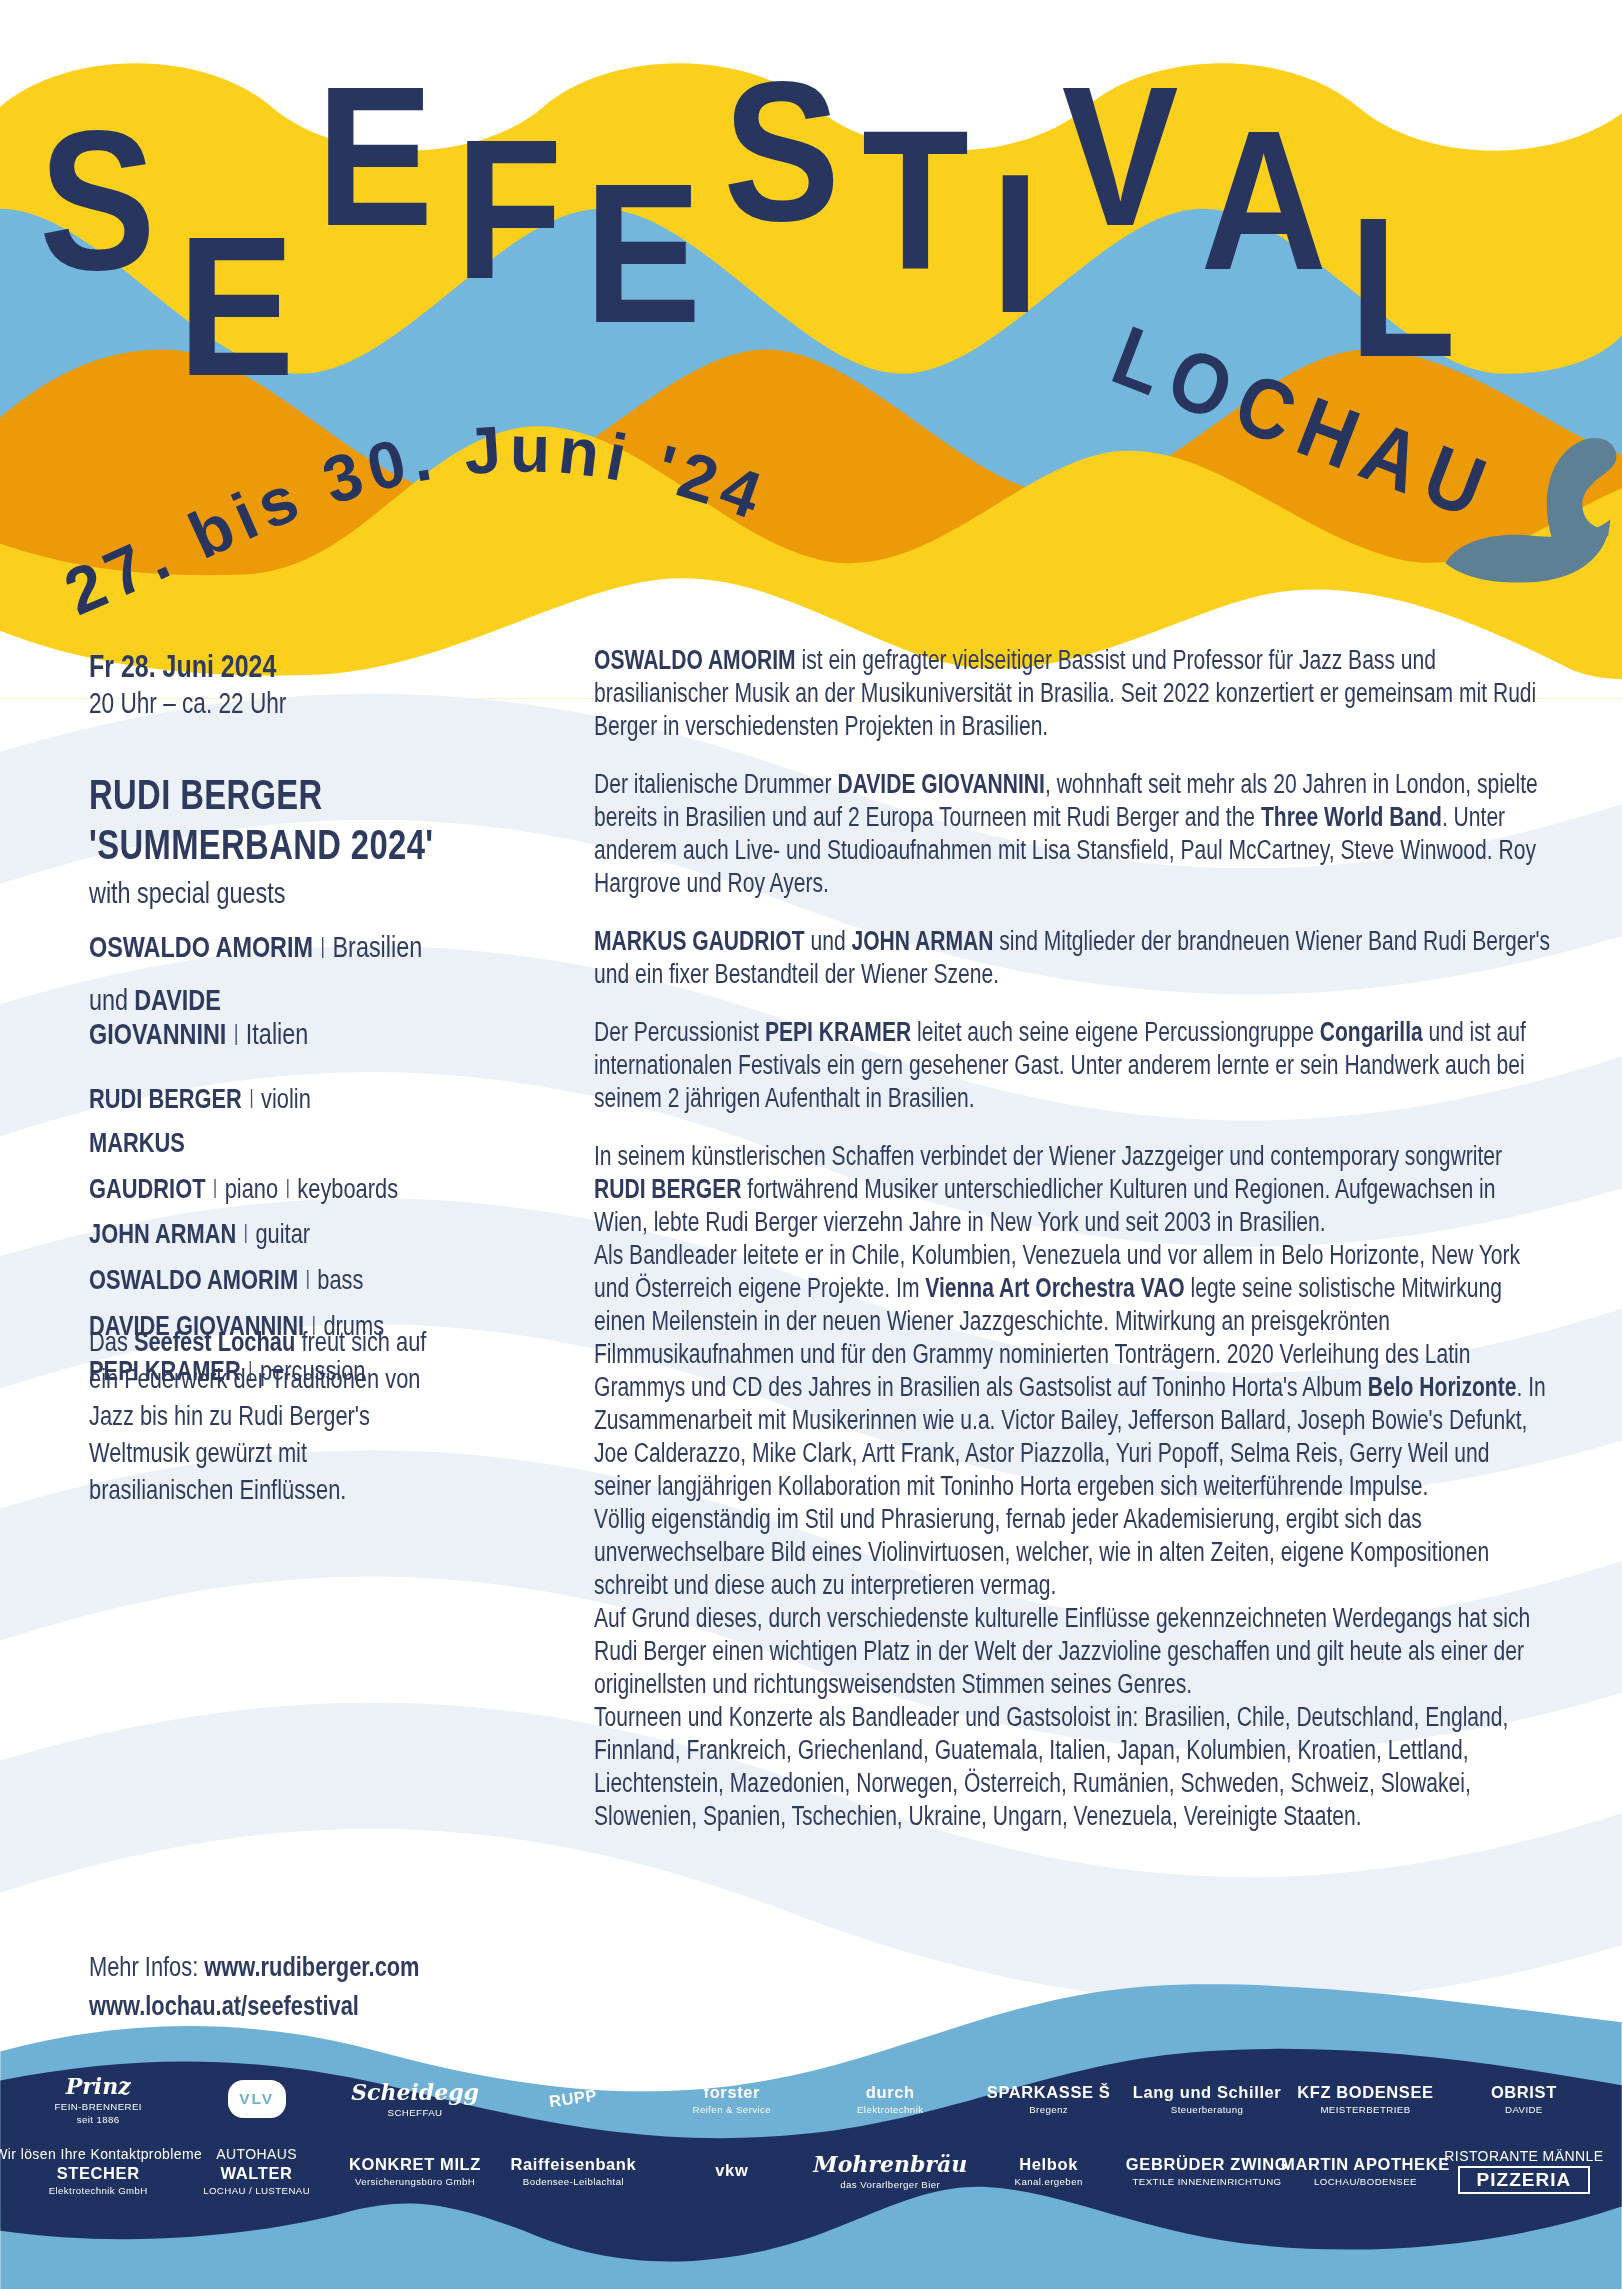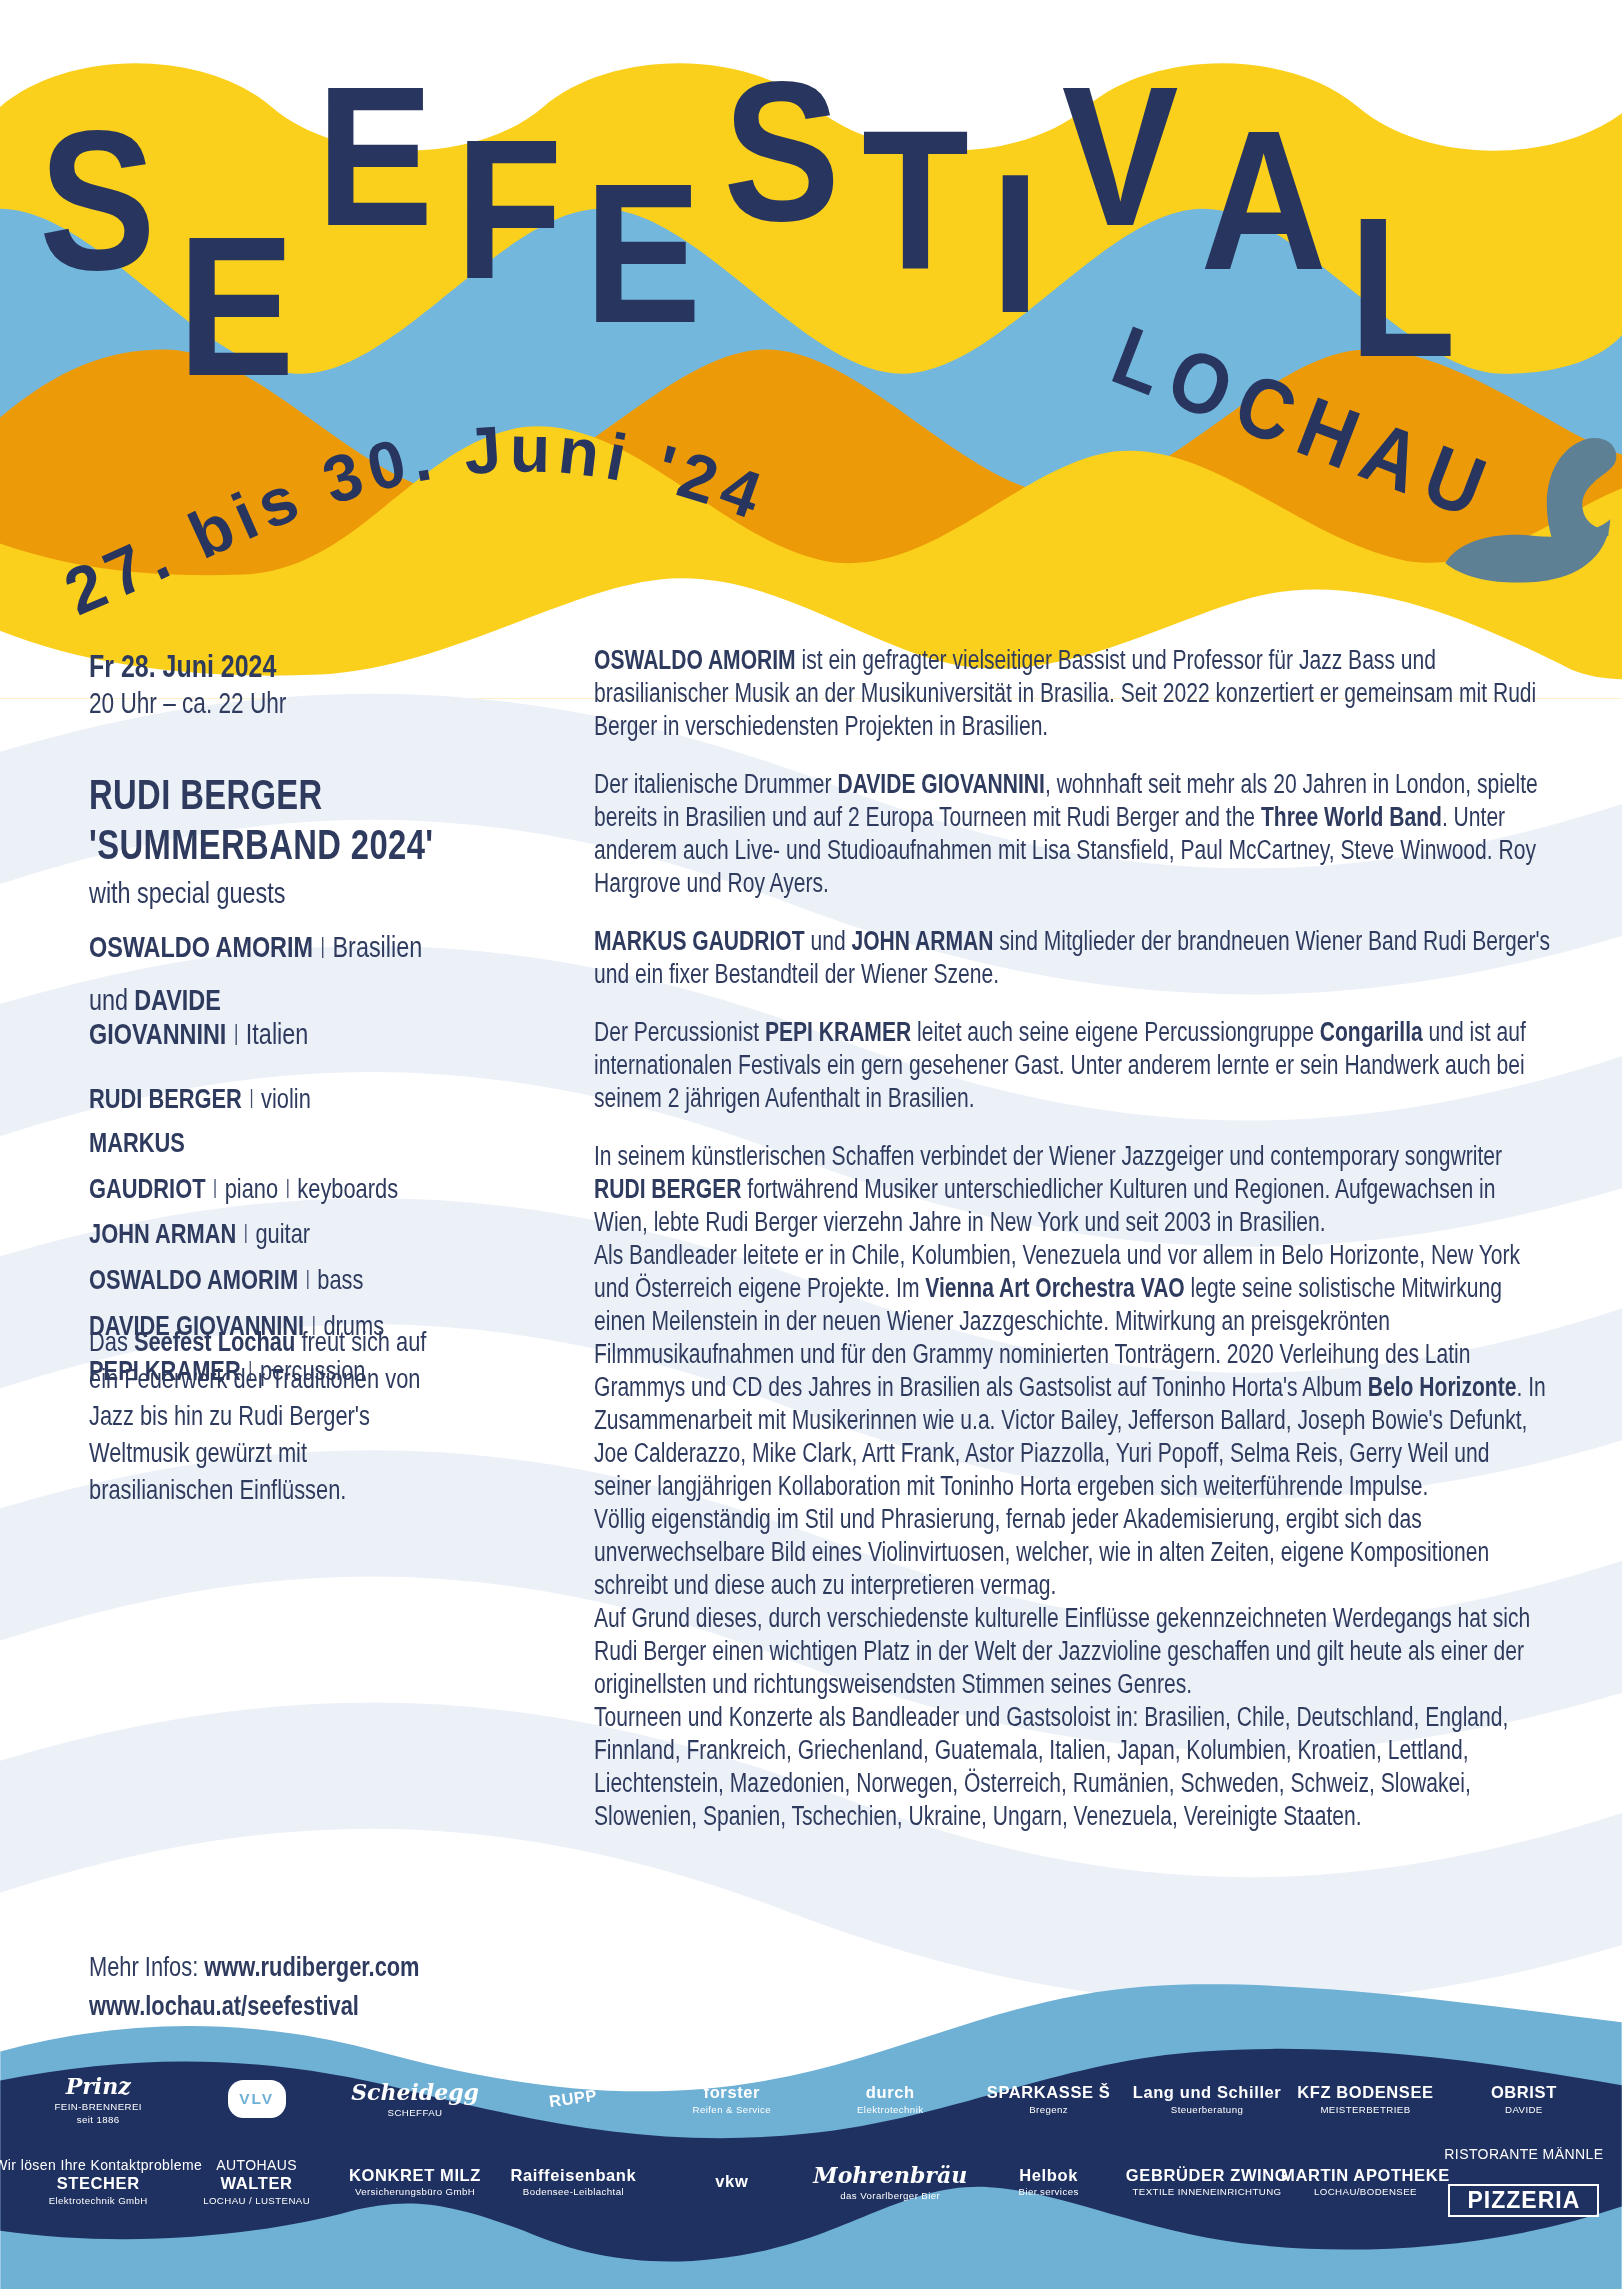--- a/index.html
+++ b/index.html
@@ -44,21 +44,21 @@
   
   .footer-svg{position:absolute;left:0;top:1969px;}
   .sprow{position:absolute;left:25px;right:25px;display:flex;justify-content:space-between;align-items:center;gap:12px;}
   .sprow1{top:2073px;}
   .sprow2{top:2146px;}
   .sponsor{flex:1 1 0;display:flex;flex-direction:column;align-items:center;text-align:center;color:#fff;min-width:0;}
   .sp-top{font-size:14px;letter-spacing:0.4px;margin-bottom:1.9px;white-space:nowrap;}
   .sp-name{font-weight:700;font-size:16.5px;letter-spacing:0.6px;white-space:nowrap;}
   .sp-name.script{font-family:"DejaVu Serif",serif;font-style:italic;font-size:22px;letter-spacing:0;}
   .sp-name.badge{background:#fff;color:var(--footer-blue);border-radius:15.5px;padding:9.7px 11.6px;font-size:15.5px;letter-spacing:1.9px;}
-  .sp-name.boxed{border:2.9px solid #fff;padding:1px 17px;font-size:23px;letter-spacing:1px;margin-top:20px;}
+  .sp-name.boxed{border:2.9px solid #fff;padding:1px 17px;font-size:19px;letter-spacing:1px;}
   .sp-sub{font-size:9.7px;letter-spacing:0.4px;margin-top:1.9px;white-space:nowrap;}
   .tilt{transform:rotate(-8deg);}
 </style>
 </head>
 <body>
 
 <div class="page">
 
   <svg class="header-svg" width="1622" height="699" viewBox="0 0 1672 720" xmlns="http://www.w3.org/2000/svg" xmlns:xlink="http://www.w3.org/1999/xlink">
     <defs>
@@ -219,21 +219,21 @@
       </div>
       <div class="sponsor">
         <div class="sp-name">vkw</div>
       </div>
       <div class="sponsor">
         <div class="sp-name script">Mohrenbräu</div>
         <div class="sp-sub">das Vorarlberger Bier</div>
       </div>
       <div class="sponsor">
         <div class="sp-name">Helbok</div>
-        <div class="sp-sub">Bier.services</div>
+        <div class="sp-sub">Kanal.ergeben</div>
       </div>
       <div class="sponsor">
         <div class="sp-name">GEBRÜDER ZWING</div>
         <div class="sp-sub">TEXTILE INNENEINRICHTUNG</div>
       </div>
       <div class="sponsor">
         <div class="sp-name">MARTIN APOTHEKE</div>
         <div class="sp-sub">LOCHAU/BODENSEE</div>
       </div>
       <div class="sponsor">

